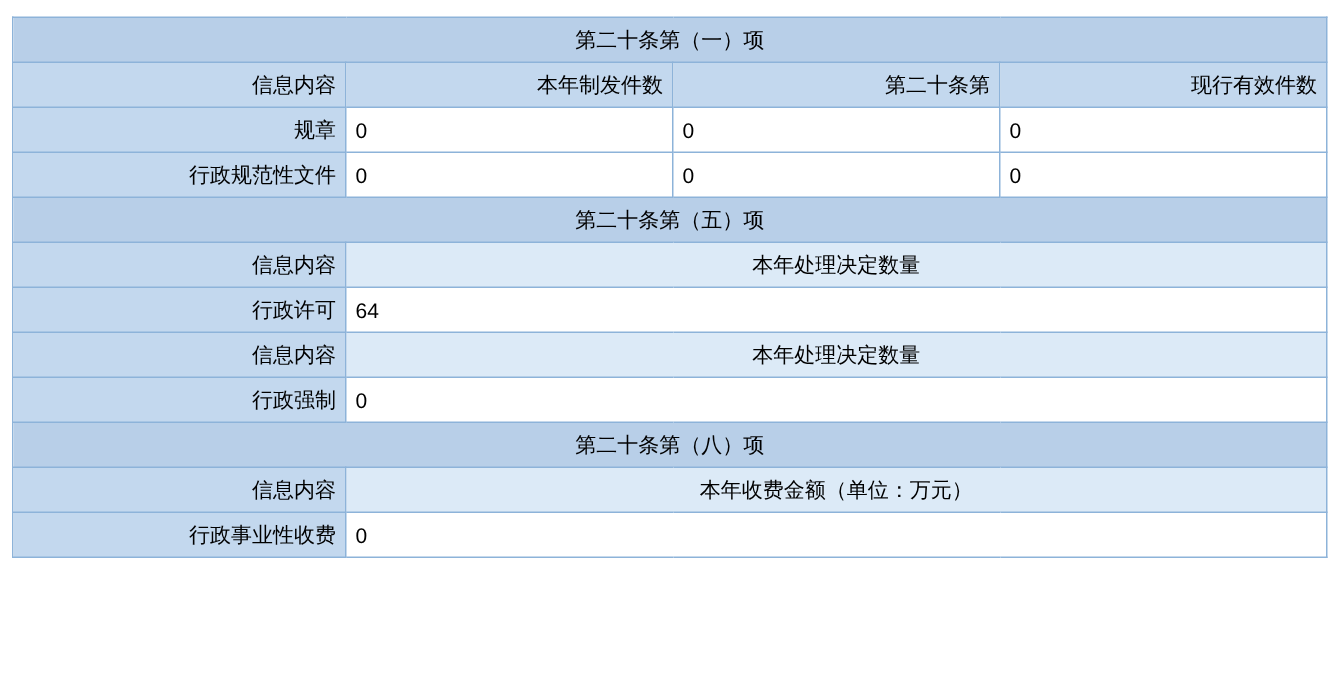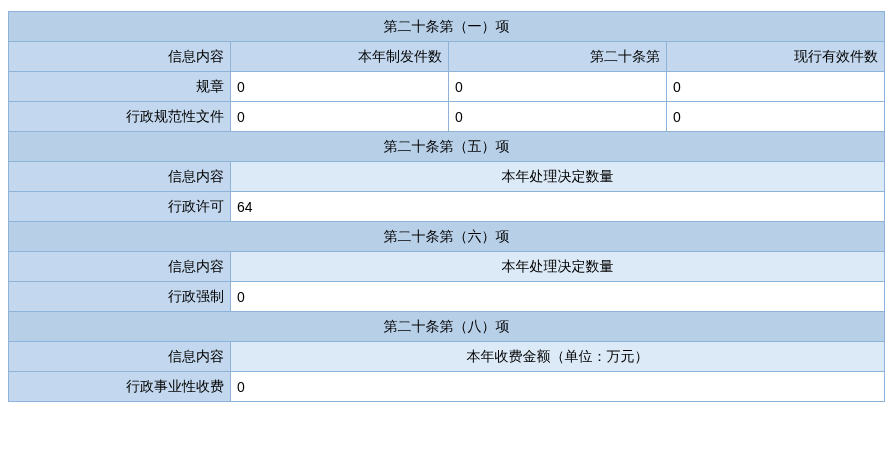--- a/index.html
+++ b/index.html
@@ -104,23 +104,20 @@
       <tr>
         <td class="head-cell">信息内容</td>
         <td class="head-cell-light" colspan="3">本年处理决定数量</td>
       </tr>
       <tr>
         <td class="row-label">行政许可</td>
         <td class="value-cell" colspan="3">64</td>
       </tr>
 
       <tr>
-        <td class="section-title" colspan="4">第二十条第（六）项</td>
-      </tr>
-      <tr>
         <td class="head-cell">信息内容</td>
         <td class="head-cell-light" colspan="3">本年处理决定数量</td>
       </tr>
       <tr>
         <td class="row-label">行政强制</td>
         <td class="value-cell" colspan="3">0</td>
       </tr>
 
       <tr>
         <td class="section-title" colspan="4">第二十条第（八）项</td>

